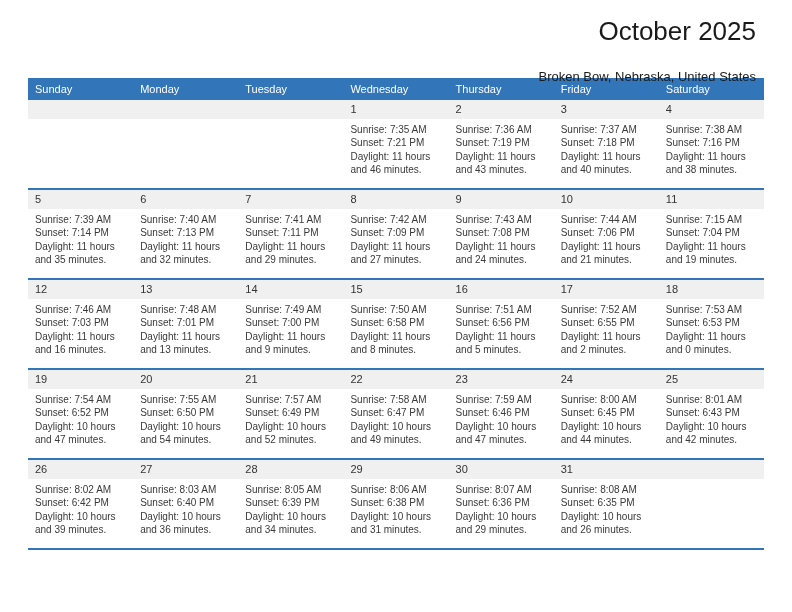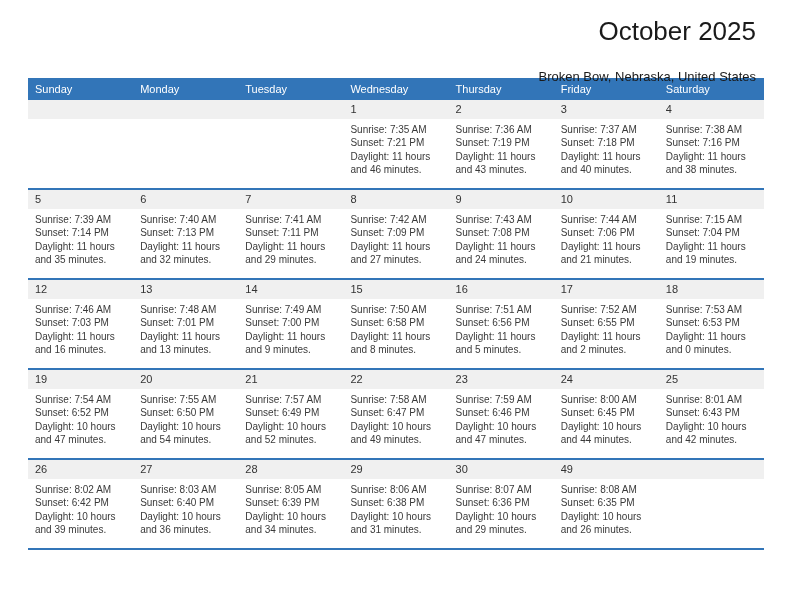--- a/index.html
+++ b/index.html
@@ -516,21 +516,21 @@
               <div class="info">
                 <div>Sunrise: 8:07 AM</div>
                 <div>Sunset: 6:36 PM</div>
                 <div>Daylight: 10 hours</div>
                 <div>and 29 minutes.</div>
               </div>
             </div>
           </td>
           <td>
             <div class="cell">
-              <div class="daynum">49</div>
+              <div class="daynum">31</div>
               <div class="info">
                 <div>Sunrise: 8:08 AM</div>
                 <div>Sunset: 6:35 PM</div>
                 <div>Daylight: 10 hours</div>
                 <div>and 26 minutes.</div>
               </div>
             </div>
           </td>
           <td>
             <div class="cell empty">

